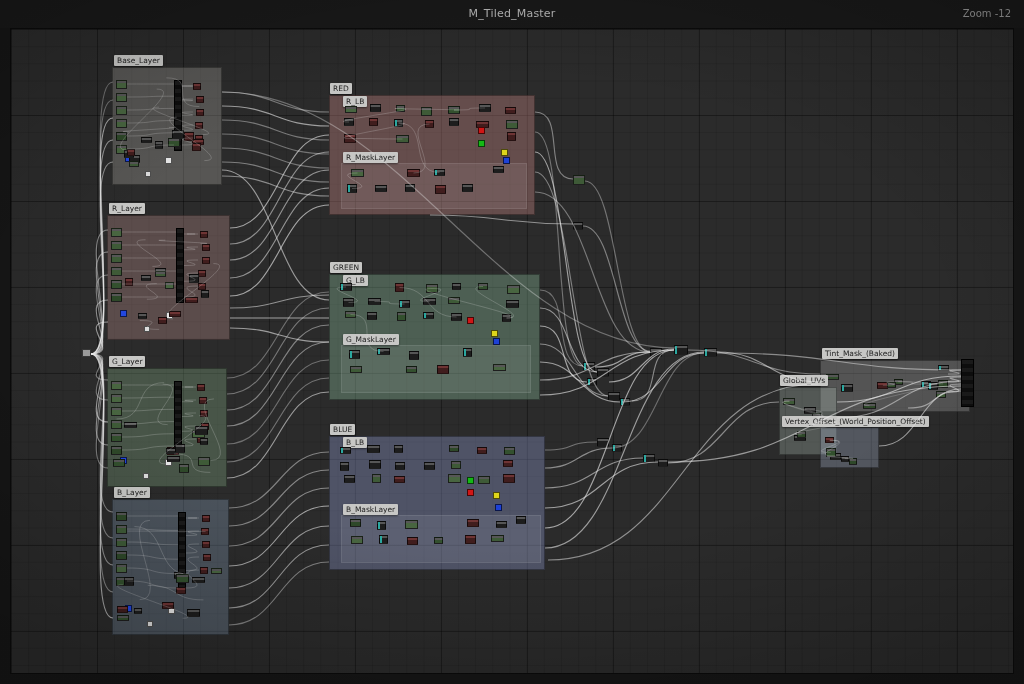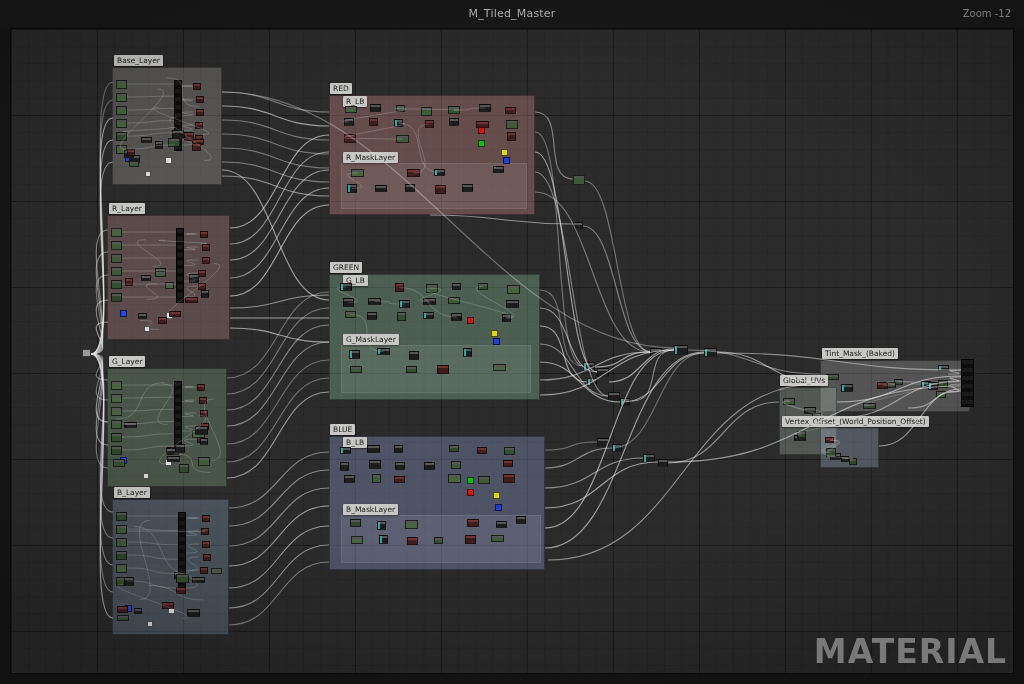--- a/index.html
+++ b/index.html
@@ -488,14 +488,13 @@
         <path d="M837,402 C899,402 899,376 961,376" fill="none" stroke="#e8e8e8" stroke-opacity="0.64" stroke-width="1.15"></path>
         <path d="M837,418 C899,418 899,381 961,381" fill="none" stroke="#e8e8e8" stroke-opacity="0.52" stroke-width="1.15"></path>
         <path d="M879,446 C920,446 920,389 961,389" fill="none" stroke="#e8e8e8" stroke-opacity="0.60" stroke-width="1.15"></path>
         <path d="M948,374 C980,374 929,370 961,370" fill="none" stroke="#e8e8e8" stroke-opacity="0.48" stroke-width="1.15"></path>
         <path d="M948,382 C980,382 929,377 961,377" fill="none" stroke="#e8e8e8" stroke-opacity="0.54" stroke-width="1.15"></path>
         <path d="M948,392 C980,392 929,384 961,384" fill="none" stroke="#e8e8e8" stroke-opacity="0.57" stroke-width="1.15"></path>
         <path d="M908,408 C940,408 929,391 961,391" fill="none" stroke="#e8e8e8" stroke-opacity="0.52" stroke-width="1.15"></path>
       </svg>
     </div>
   <div id="vignette"></div>
-  <div id="watermark">MATERIAL</div>
 </div>
 
 </body></html>

